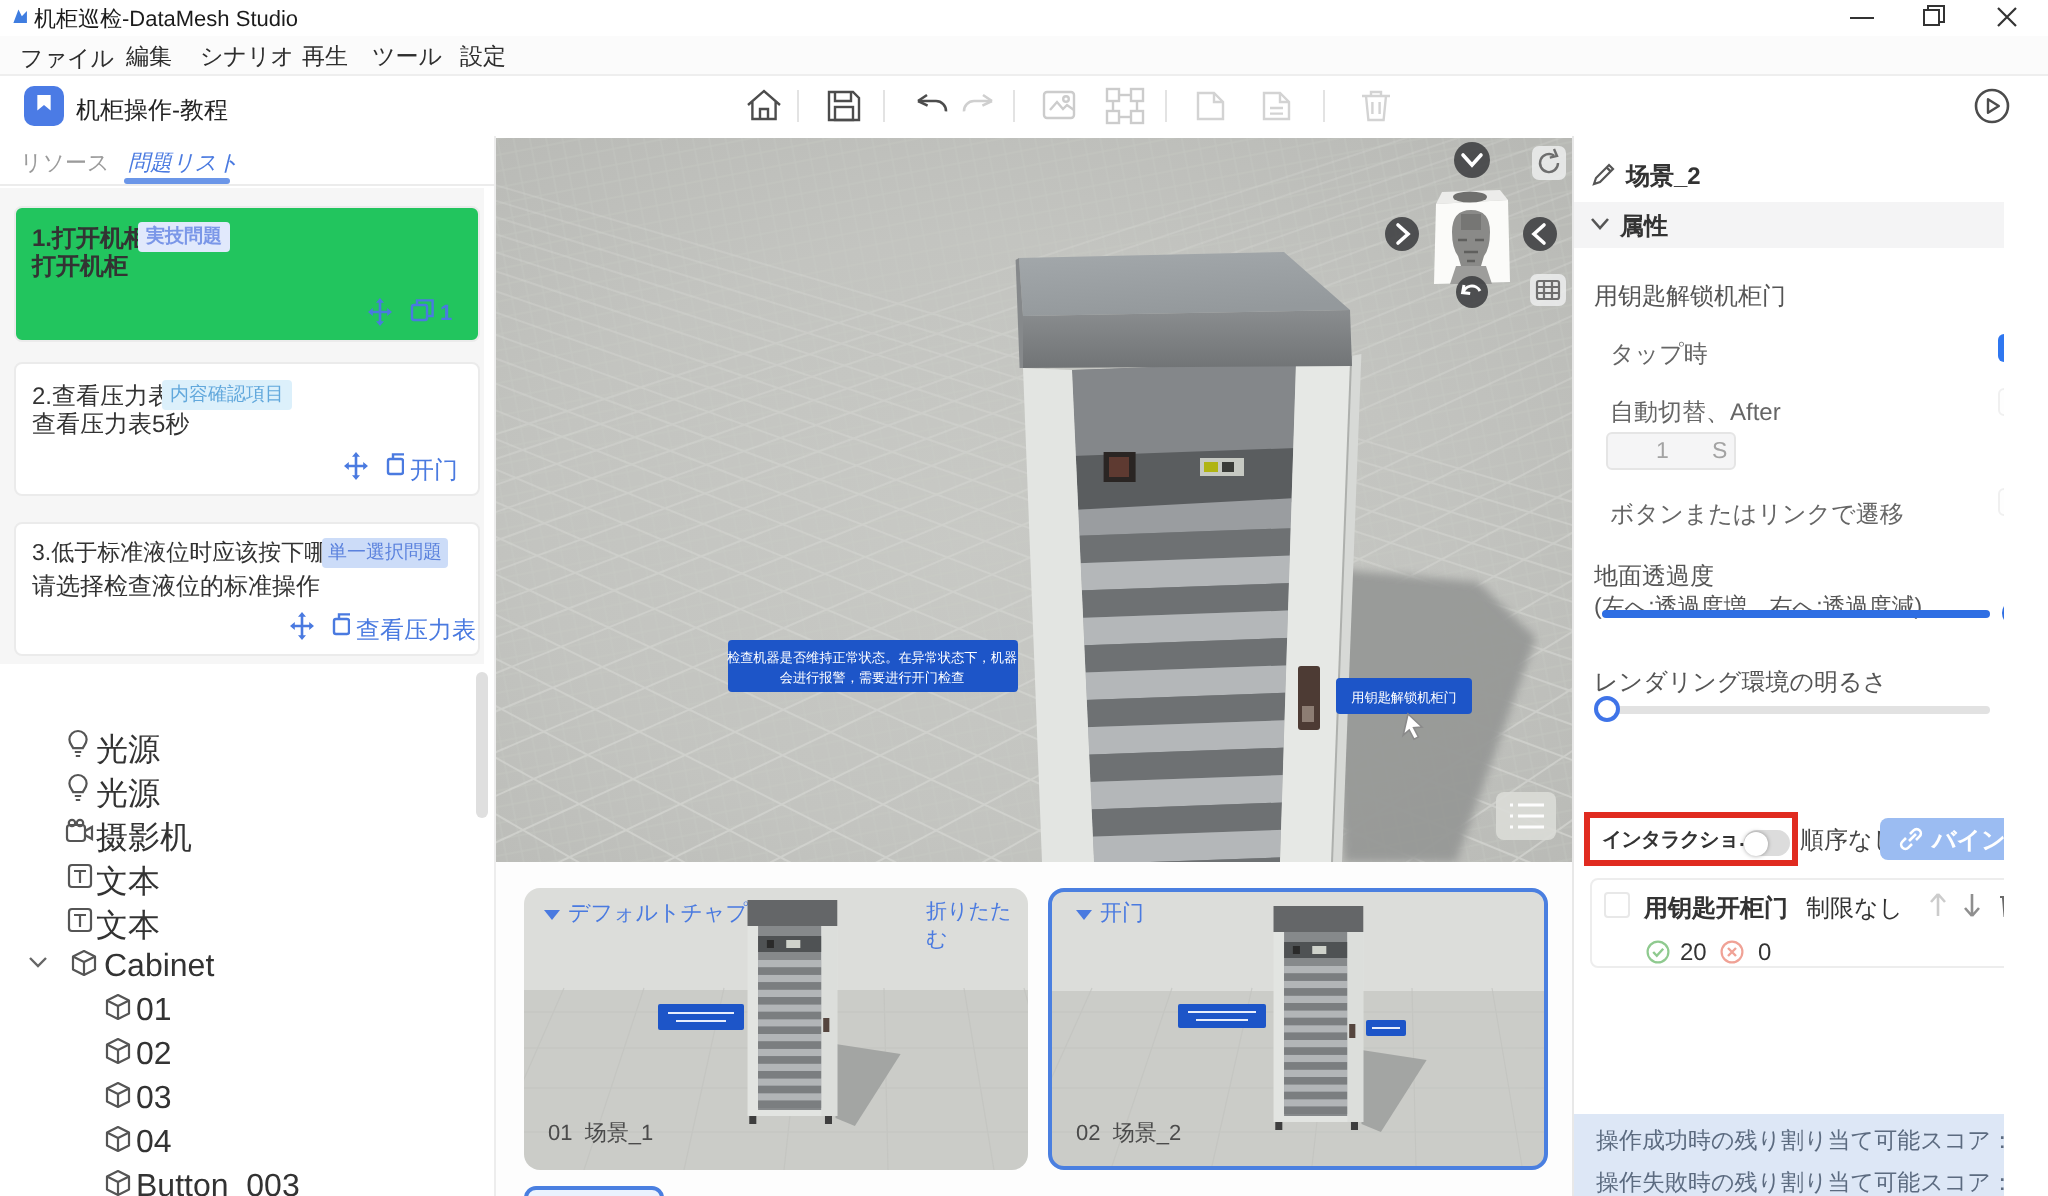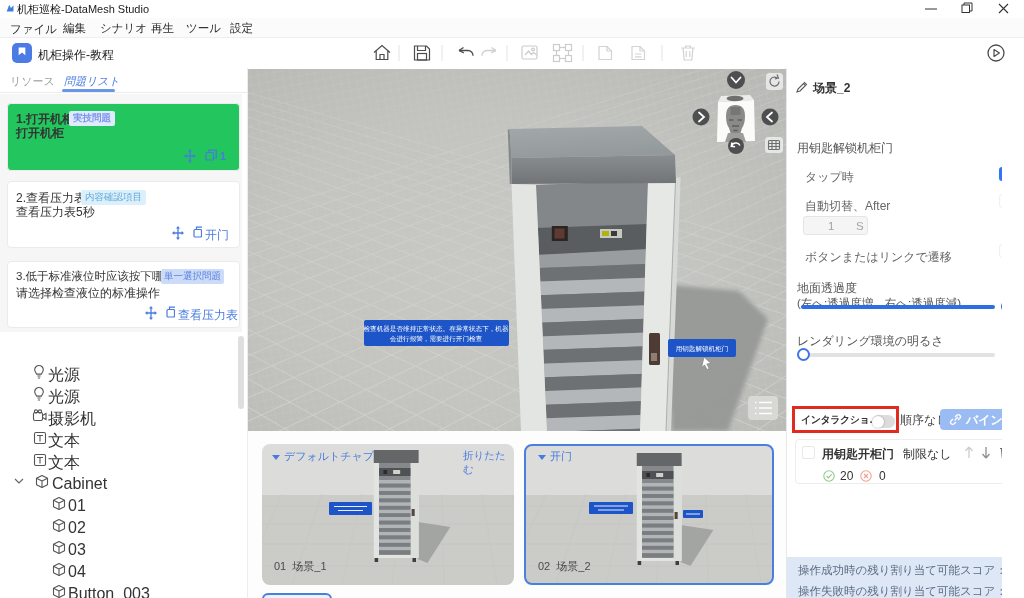--- a/index.html
+++ b/index.html
@@ -515,20 +515,26 @@
   <div class="abs" style="left:14px;top:162px;width:70px;height:20px;border:2px solid #4a7fe0;border-radius:6px;background:#eaf2fe;"></div>
 </div>
 
 <div class="abs" id="rightpanel" style="left:786px;top:68px;width:216px;height:530px;background:#fff;border-left:1px solid #e8e8e8;overflow:hidden;">
 
   <svg class="abs" style="left:8px;top:13px" width="13" height="13" viewBox="0 0 13 13">
     <path d="M2 11 l1 -3 l6.5 -6.5 l2 2 L5 10 Z M8.3 2.7 l2 2" fill="none" stroke="#555" stroke-width="1.1"></path>
   </svg>
   <span class="abs" style="left:26px;top:12px;font-size:12px;font-weight:bold;color:#333;">场景_2</span>
 
+  <div class="abs" style="left:0;top:33px;width:238px;height:23px;background:#f4f4f5;">
+    <svg class="abs" style="left:8px;top:7px" width="10" height="8" viewBox="0 0 10 8">
+          <path d="M1 1.5 l4 4.5 l4 -4.5" stroke="#555" stroke-width="1.3" fill="none"></path>
+        </svg>
+    <span class="abs" style="left:23px;top:4px;font-size:12px;font-weight:bold;color:#333;">属性</span>
+  </div>
   <span class="abs" style="left:10px;top:72px;font-size:12px;color:#555;">用钥匙解锁机柜门</span>
   <span class="abs" style="left:18px;top:101px;font-size:12px;color:#666;">タップ時</span>
   <div class="abs" style="left:212px;top:99px;width:14px;height:14px;background:#2f77f0;border-radius:3px;">
     <svg width="14" height="14" viewBox="0 0 14 14">
           <path d="M3.5 7 l2.5 2.8 L10.5 4.5" stroke="#fff" stroke-width="1.6" fill="none"></path>
         </svg>
   </div>
   <span class="abs" style="left:18px;top:130px;font-size:12px;color:#666;">自動切替、After</span>
   <div class="abs" style="left:212px;top:126px;width:14px;height:14px;border:1px solid #f0f0f0;border-radius:3px;background:#fefefe;"></div>
   <div class="abs" style="left:16px;top:148px;width:65px;height:19px;background:#f5f5f6;border:1px solid #e5e5e5;border-radius:3px;">

